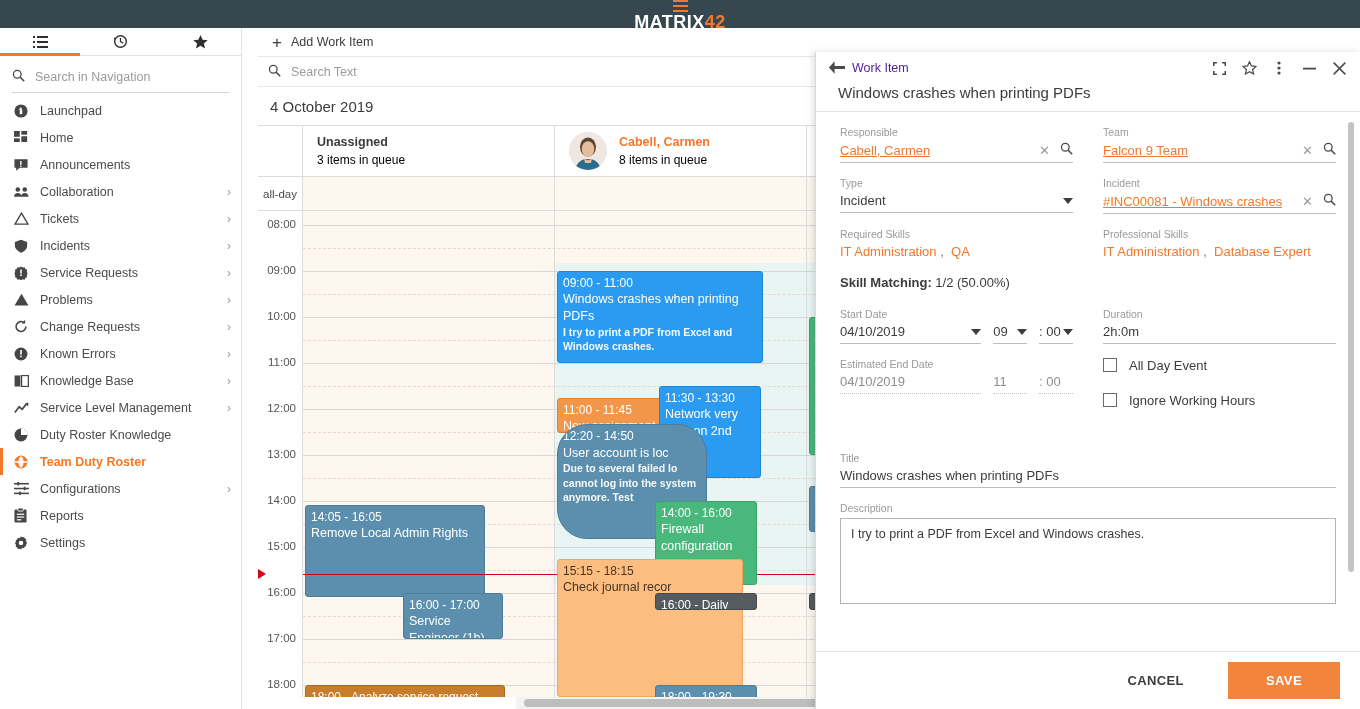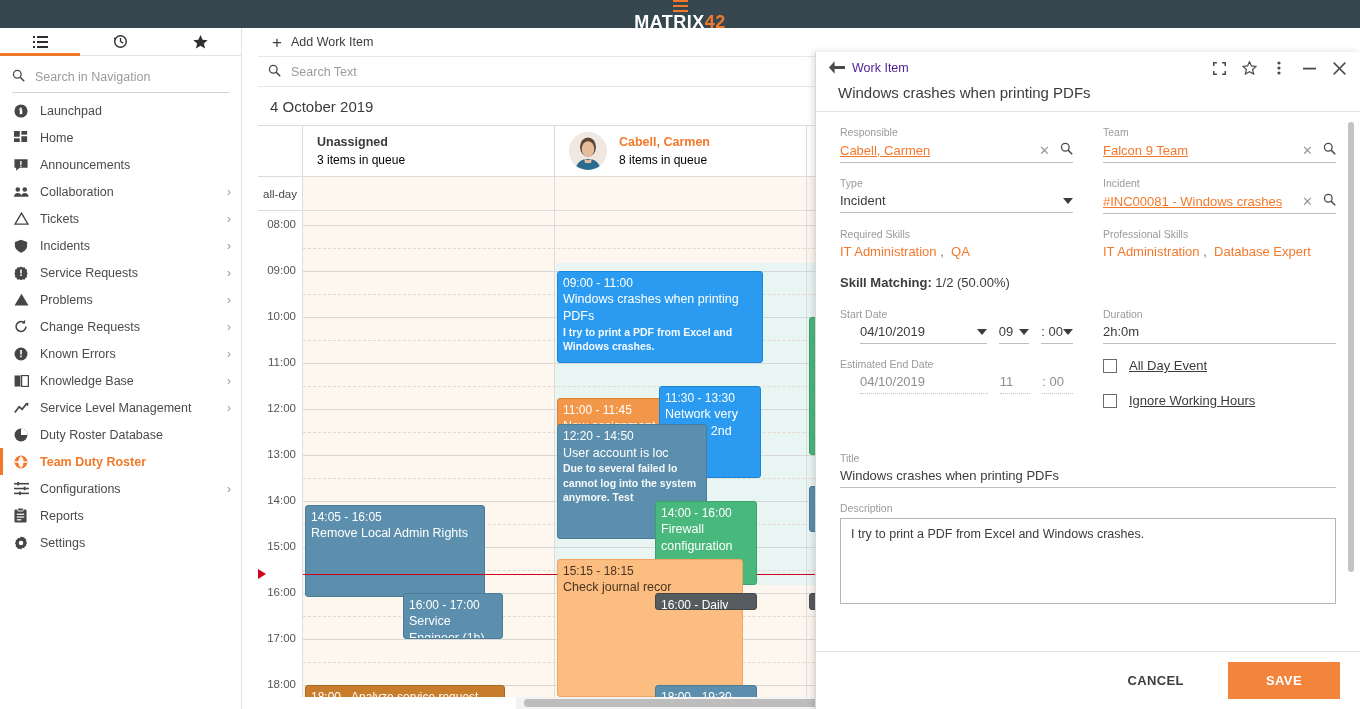--- a/index.html
+++ b/index.html
@@ -154,24 +154,24 @@
     text-overflow:ellipsis; cursor:pointer; }
   .fval .sp { margin-left:auto; display:flex; align-items:center; gap:10px; padding-left:8px; }
   .xicon { color:#9a9a9a; font-size:13px; cursor:pointer; }
   .qicon { color:#4a4a4a; cursor:pointer; }
   .caret { margin-left:auto; width:0; height:0; border-left:5px solid transparent;
     border-right:5px solid transparent; border-top:6px solid #3c3c3c; cursor:pointer; }
   .skills { font-size:13px; color:#f2792b; }
   .skills .comma { color:#7a7a7a; }
   .match { font-size:13px; color:#3c3c3c; margin:2px 0 18px 0; }
   .match b { font-weight:bold; }
-  .dt-row { display:flex; align-items:flex-end; gap:12px;margin-left:20px; }
+  .dt-row { display:flex; align-items:flex-end; gap:12px; }
   .dt-main { width:175px; }
   .dt-small { width:42px; }
-  .cbrow { display:flex; align-items:flex-end; margin-bottom:20px; cursor:pointer;text-decoration:underline; }
+  .cbrow { display:flex; align-items:flex-start; margin-bottom:20px; cursor:pointer; }
   .cbox { width:14px; height:14px; border:1px solid #6a6a6a; margin-right:12px; flex:none; }
   .cblabel { font-size:13px; color:#3c3c3c; }
   .desc-box { border:1px solid #b5b5b5; height:86px; padding:8px 10px; font-size:12.5px;
     color:#3c3c3c; }
   .p-foot { position:absolute; left:0; right:0; bottom:0; height:58px; background:#fff;
     border-top:1px solid #e4e4e4; display:flex; align-items:center; justify-content:flex-end;
     padding-right:20px; gap:22px; }
   .btn { font-size:13px; letter-spacing:.4px; font-weight:bold; cursor:pointer; }
   .btn.cancel { color:#3c3c3c; padding:10px 22px; background:#fff; border:none; }
   .btn.save { color:#fff; background:#f2843c; padding:11px 38px; border:none; }
@@ -384,21 +384,21 @@
           <span class="lbl">Service Level Management</span>
           <span class="chev">›</span>
         </div>
         <div class="nav-item">
           <span class="ico">
             <svg width="14" height="14" viewBox="0 0 16 16">
               <circle cx="8" cy="8" r="7.4" fill="currentColor"></circle>
               <path d="M8 8V0.6A7.4 7.4 0 0 1 15.4 8z" fill="#fff"></path>
             </svg>
           </span>
-          <span class="lbl">Duty Roster Database</span>
+          <span class="lbl">Duty Roster Knowledge</span>
         </div>
         <div class="nav-item active">
           <span class="ico">
             <svg width="14" height="14" viewBox="0 0 16 16">
               <circle cx="8" cy="8" r="7.4" fill="currentColor"></circle>
               <path d="M8 1.2c4 2 4 11.6 0 13.6C4 12.8 4 3.2 8 1.2z" fill="#fff" opacity=".9"></path>
               <rect x="0.8" y="7.1" width="14.4" height="1.8" fill="#fff" opacity=".9"></rect>
             </svg>
           </span>
           <span class="lbl">Team Duty Roster</span>
@@ -613,21 +613,21 @@
           <div class="d">I try to print a PDF from Excel and Windows crashes.</div>
         </div>
         <div class="ev orange" style="left: 299px; width: 150px; top: 152px; height: 34.5px; z-index: 8; margin-top: 35px;">
           <div class="t">11:00 - 11:45</div>
           <div class="n">New assignment</div>
         </div>
         <div class="ev blue" style="left: 401px; width: 102px; top: 175px; height: 92px; z-index: 9;">
           <div class="t">11:30 - 13:30</div>
           <div class="n">Network very slow on 2nd floor</div>
         </div>
-        <div class="ev steel" style="left: 299px; width: 150px; top: 213.333px; height: 115px; z-index: 10;">
+        <div class="ev steel" style="left: 299px; width: 150px; top: 213.333px; height: 115px; z-index: 10; border-radius: 30px;">
           <div class="t">12:20 - 14:50</div>
           <div class="n">User account is loc</div>
           <div class="d">Due to several failed lo cannot log into the system anymore. Test</div>
         </div>
         <div class="ev green" style="left: 397px; width: 102px; top: 290px; height: 84px; z-index: 11;">
           <div class="t">14:00 - 16:00</div>
           <div class="n">Firewall configuration</div>
         </div>
         <div class="ev lorange" style="left: 299px; width: 186px; top: 347.5px; height: 138px; z-index: 12;">
           <div class="t">15:15 - 18:15</div>

